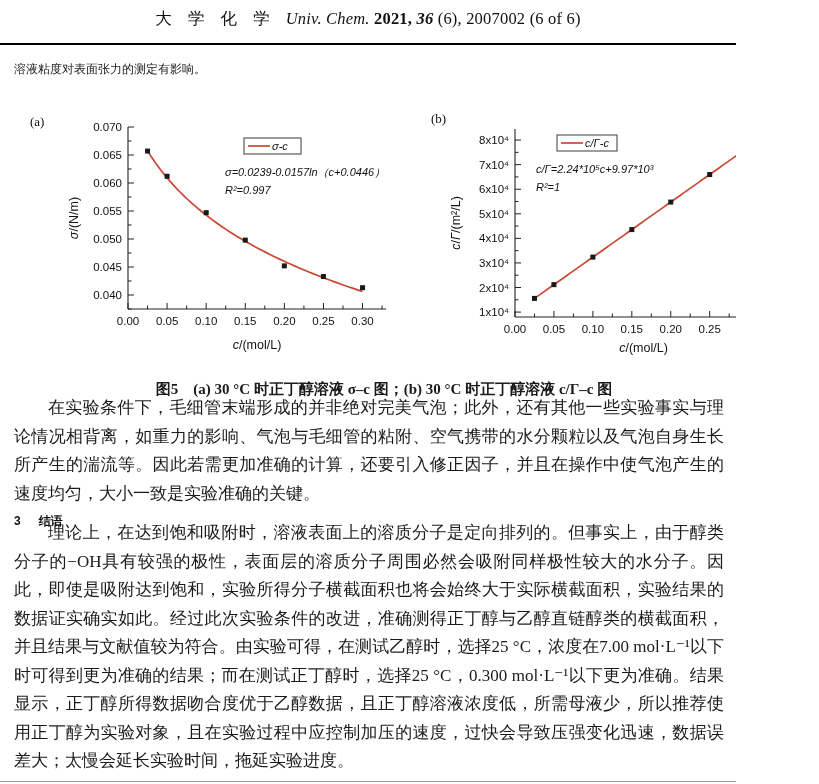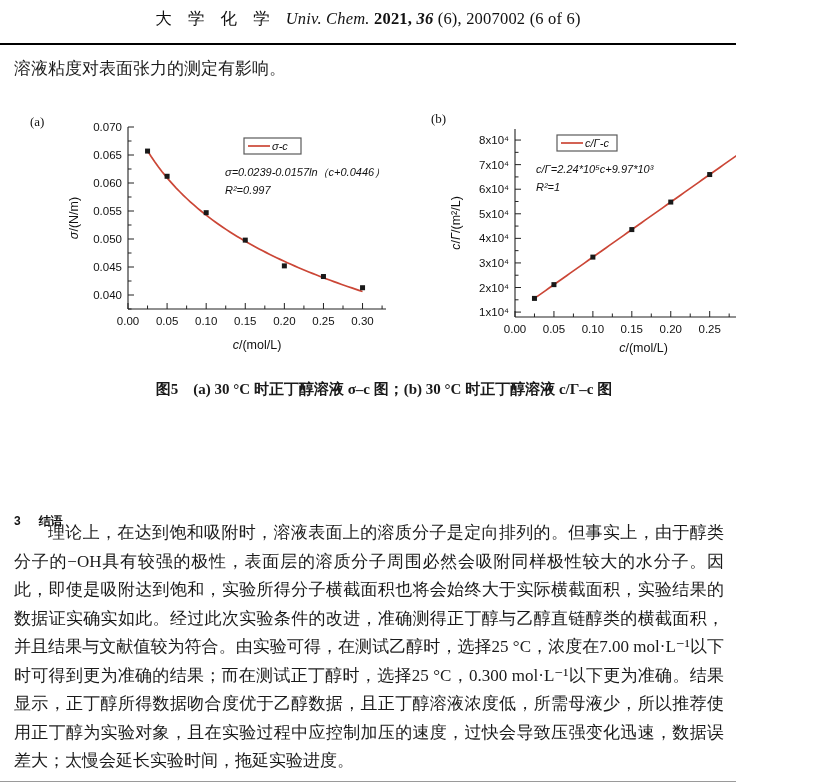--- a/index.html
+++ b/index.html
@@ -6,21 +6,21 @@
   .page{position:relative;width:736px;height:784px;background:#ffffff;overflow:hidden;
         font-family:"Liberation Serif","DejaVu Serif",serif;color:#1a1a1a;}
   .jheader{position:absolute;top:8px;left:0;width:100%;text-align:center;
            font-size:16.5px;letter-spacing:.2px;color:#111;}
   .jheader .cn{letter-spacing:6px;}
   .jheader .it{font-style:italic;}
   .jheader .bd{font-weight:bold;}
   .jheader .bi{font-weight:bold;font-style:italic;}
   .rule-top{position:absolute;top:43px;left:0;width:819px;height:2px;background:#000;}
   .rule-bottom{position:absolute;top:781px;left:0;width:819px;height:1px;background:#9a9a9a;}
-  .intro{position:absolute;top:56px;left:14px;right:14px;font-size:17px;line-height:26px;margin:0;}
+  .intro{position:absolute;top:56px;left:14px;right:14px;font-size:12px;line-height:26px;margin:0;}
   .figure{position:absolute;top:105px;left:0;width:819px;height:250px;}
   .panel-tag{position:absolute;font-family:"Liberation Serif","DejaVu Serif",serif;
              font-size:13px;color:#111;}
   .tag-a{left:30px;top:9px;}
   .tag-b{left:431px;top:6px;}
   .chart-svg{position:absolute;top:0;}
   #chart-a{left:18px;}
   #chart-b{left:420px;}
   .caption{position:absolute;top:364px;left:0;width:100%;text-align:center;
            font-weight:bold;font-size:15px;margin:16px;}
@@ -190,19 +190,20 @@
           <text x="116" y="68" fill="#111" font-family="&quot;Liberation Sans&quot;,&quot;DejaVu Sans&quot;,sans-serif" font-size="11" text-anchor="start" font-style="italic">c/Γ=2.24*10⁵c+9.97*10³</text>
           <text x="116" y="86" fill="#111" font-family="&quot;Liberation Sans&quot;,&quot;DejaVu Sans&quot;,sans-serif" font-size="11" text-anchor="start" font-style="italic">R²=1</text>
         </g>
         <text x="223.5" y="247" fill="#111" font-family="&quot;Liberation Sans&quot;,&quot;DejaVu Sans&quot;,sans-serif" font-size="12.5" text-anchor="middle"><tspan font-style="italic">c</tspan><tspan>/(mol/L)</tspan></text>
         <text x="40" y="118" fill="#111" font-family="&quot;Liberation Sans&quot;,&quot;DejaVu Sans&quot;,sans-serif" font-size="12.5" text-anchor="middle" transform="rotate(-90 40 118)"><tspan font-style="italic">c</tspan><tspan>/</tspan><tspan font-style="italic">Γ</tspan><tspan>/(m²/L)</tspan></text>
       </svg>
   </div>
 
   <p class="caption">图5　(a) 30 °C 时正丁醇溶液 σ–c 图；(b) 30 °C 时正丁醇溶液 c/Γ–c 图</p>
 
+  <p class="bodytext p1">在实验条件下，毛细管末端形成的并非绝对完美气泡；此外，还有其他一些实验事实与理论情况相背离，如重力的影响、气泡与毛细管的粘附、空气携带的水分颗粒以及气泡自身生长所产生的湍流等。因此若需更加准确的计算，还要引入修正因子，并且在操作中使气泡产生的速度均匀，大小一致是实验准确的关键。</p>
 
   <h2 class="sec-heading"><span class="num">3</span><span>结语</span></h2>
 
   <p class="bodytext p2">理论上，在达到饱和吸附时，溶液表面上的溶质分子是定向排列的。但事实上，由于醇类分子的−OH具有较强的极性，表面层的溶质分子周围必然会吸附同样极性较大的水分子。因此，即使是吸附达到饱和，实验所得分子横截面积也将会始终大于实际横截面积，实验结果的数据证实确实如此。经过此次实验条件的改进，准确测得正丁醇与乙醇直链醇类的横截面积，并且结果与文献值较为符合。由实验可得，在测试乙醇时，选择25 °C，浓度在7.00 mol·L⁻¹以下时可得到更为准确的结果；而在测试正丁醇时，选择25 °C，0.300 mol·L⁻¹以下更为准确。结果显示，正丁醇所得数据吻合度优于乙醇数据，且正丁醇溶液浓度低，所需母液少，所以推荐使用正丁醇为实验对象，且在实验过程中应控制加压的速度，过快会导致压强变化迅速，数据误差大；太慢会延长实验时间，拖延实验进度。</p>
 
   <div class="rule-bottom"></div>
 </div>
 
 </body></html>

